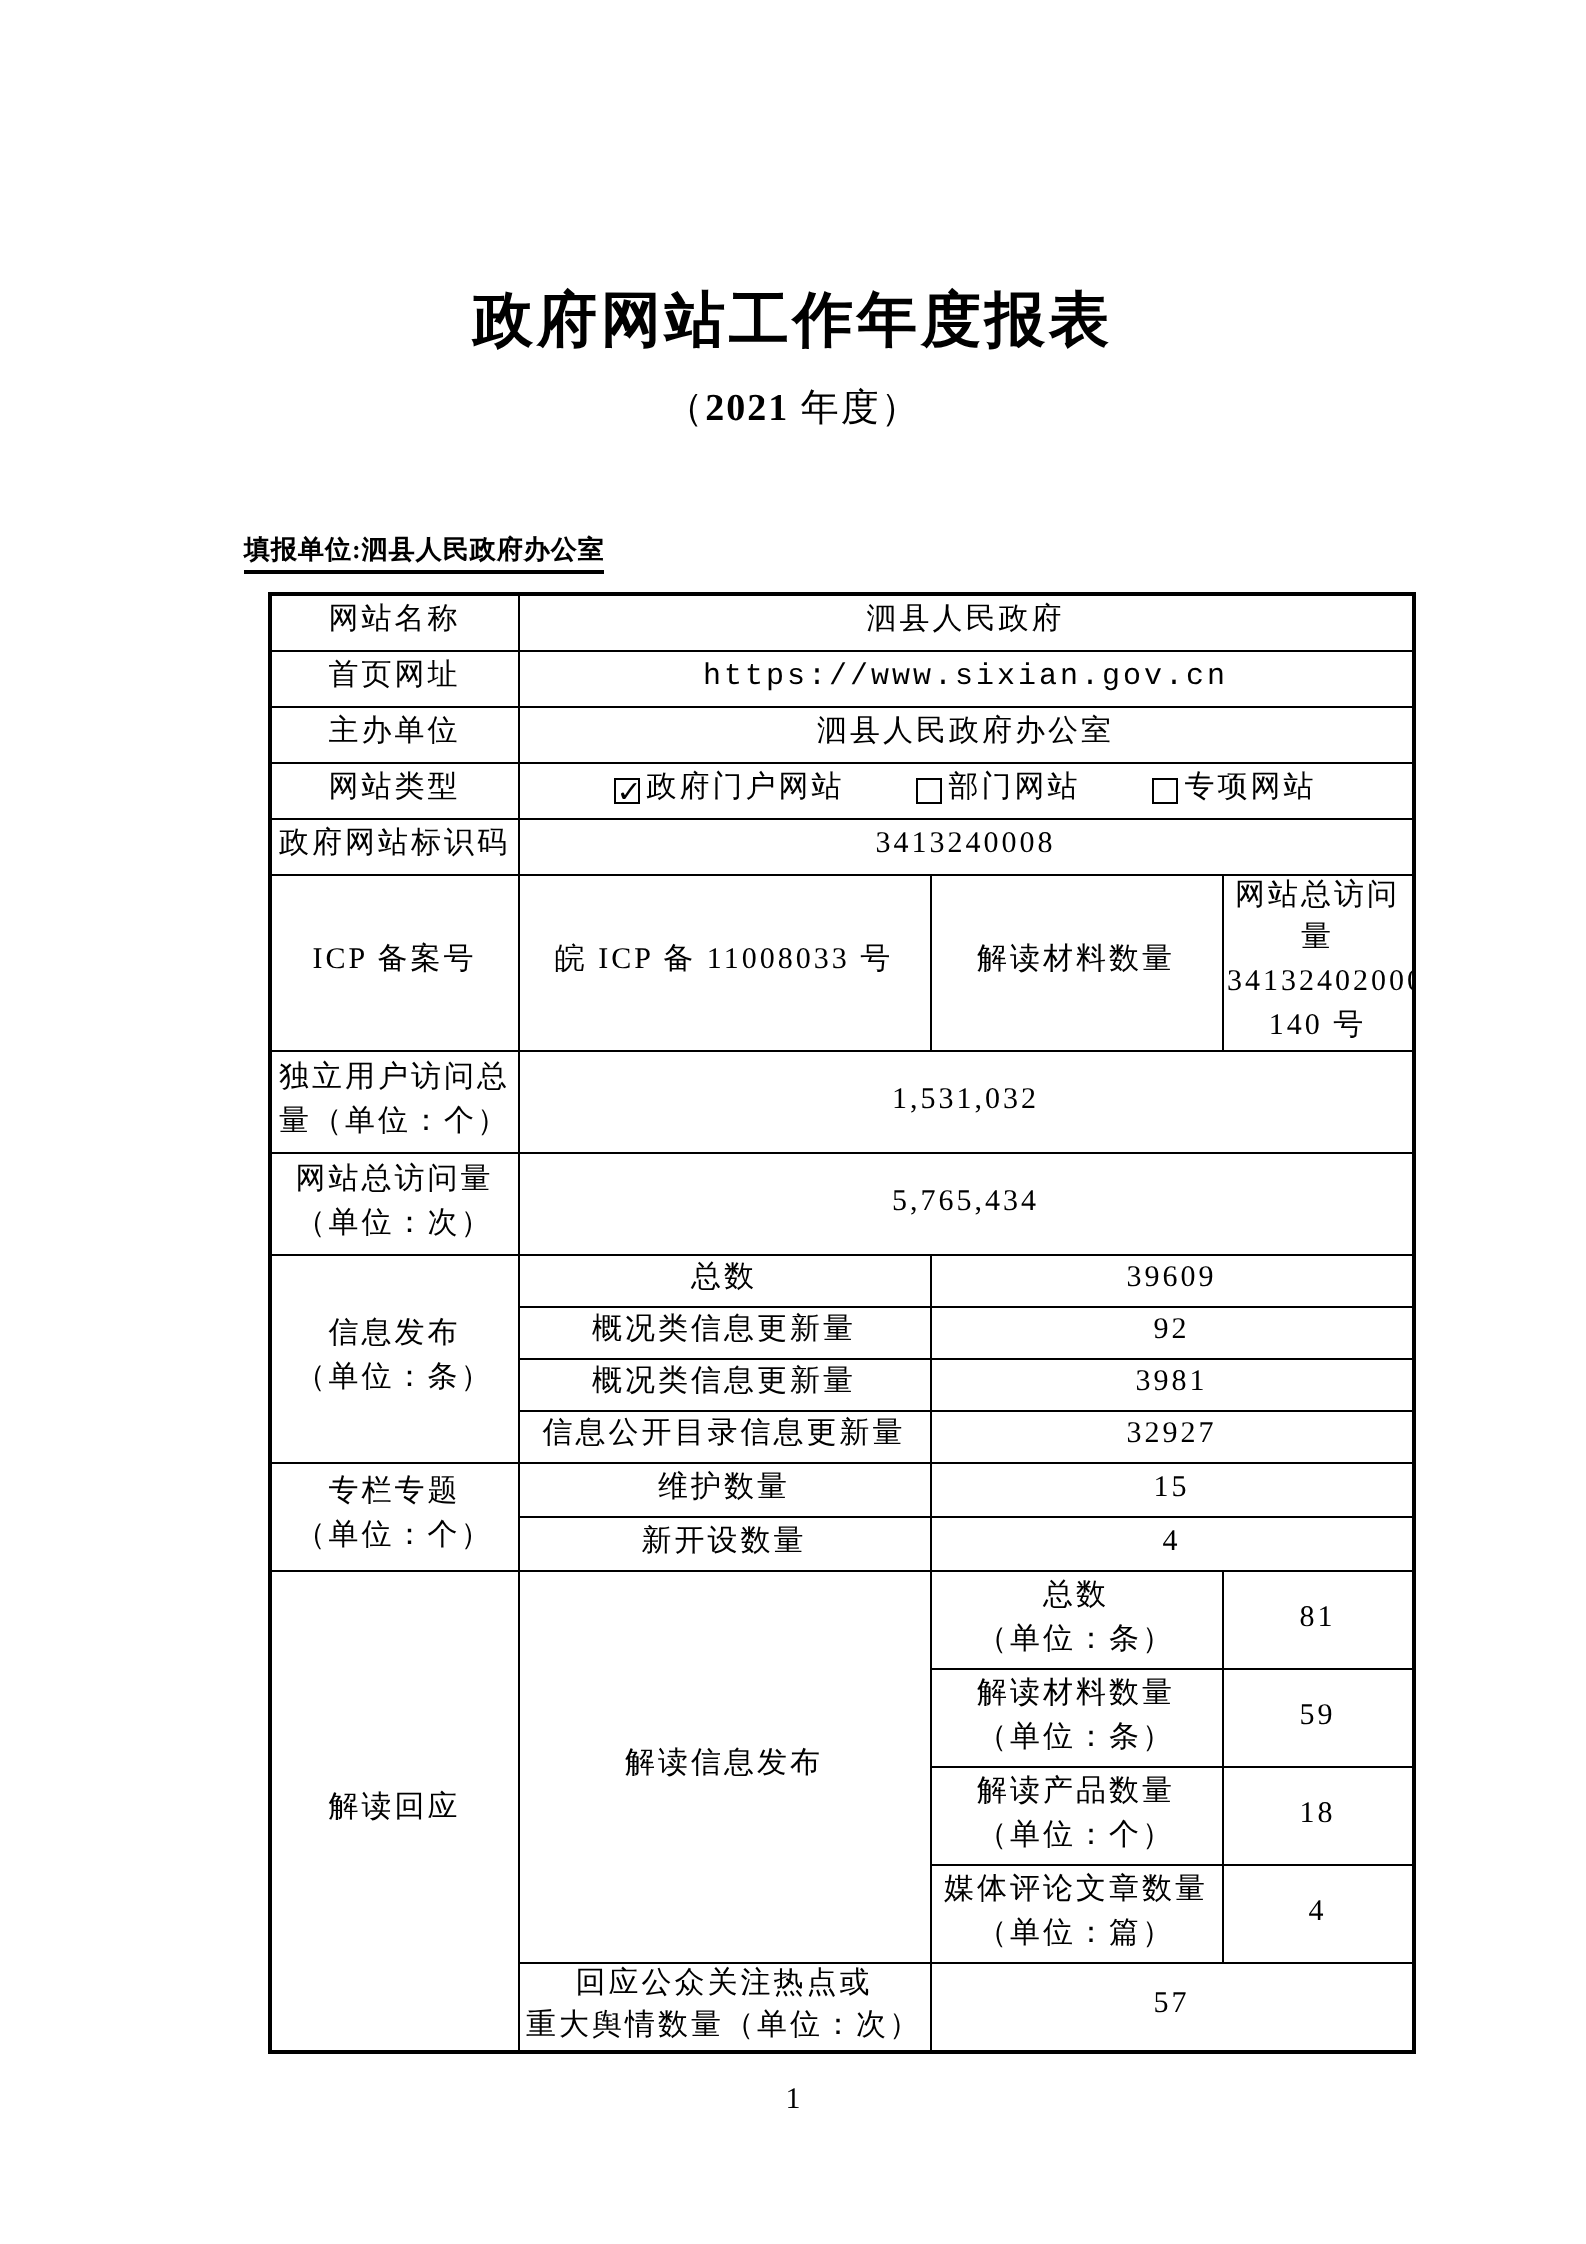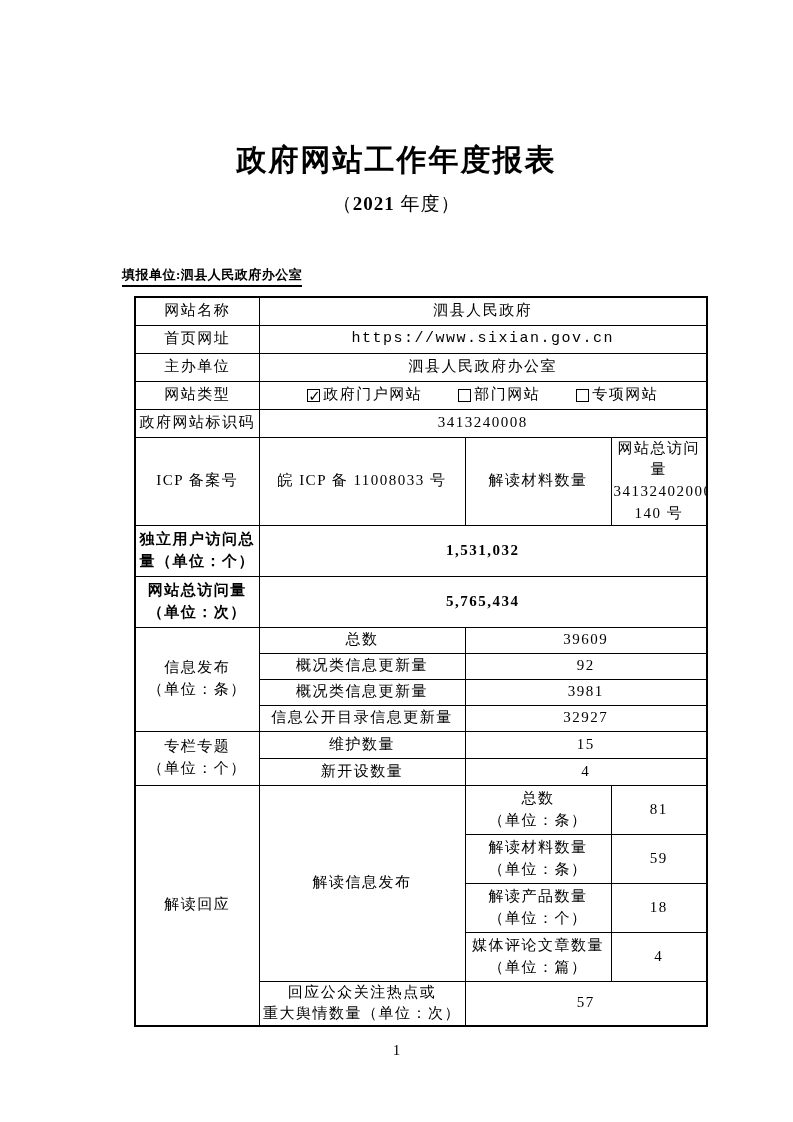--- a/index.html
+++ b/index.html
@@ -30,21 +30,21 @@
     border:2px solid #000;
   }
   table.report td {
     border:1px solid #000;
     text-align:center; vertical-align:middle;
     font-size:15px; line-height:1.45; letter-spacing:1.5px;
     padding:0 2px; overflow:hidden;
   }
   tr.rh-a    { height:28px; }
   tr.rh-icp  { height:72px; }
-  tr.rh-vis  { height:51px;font-weight:bold; }
+  tr.rh-vis  { height:51px; }
   tr.rh-info { height:26px; }
   tr.rh-sp   { height:27px; }
   tr.rh-int  { height:49px; }
   tr.rh-resp { height:31px;margin-left:36px; }
   td.num  { letter-spacing:0.5px; }
   td.url  { font-family:"Liberation Mono","DejaVu Sans Mono",monospace; font-size:15px; letter-spacing:0;margin-left:15px; }
   .opts { display:flex; justify-content:center; align-items:center; gap:36px; }
   .cb { display:inline-flex; align-items:center; white-space:nowrap; }
   .cb-box {
     width:13px; height:13px; border:1.6px solid #000;

